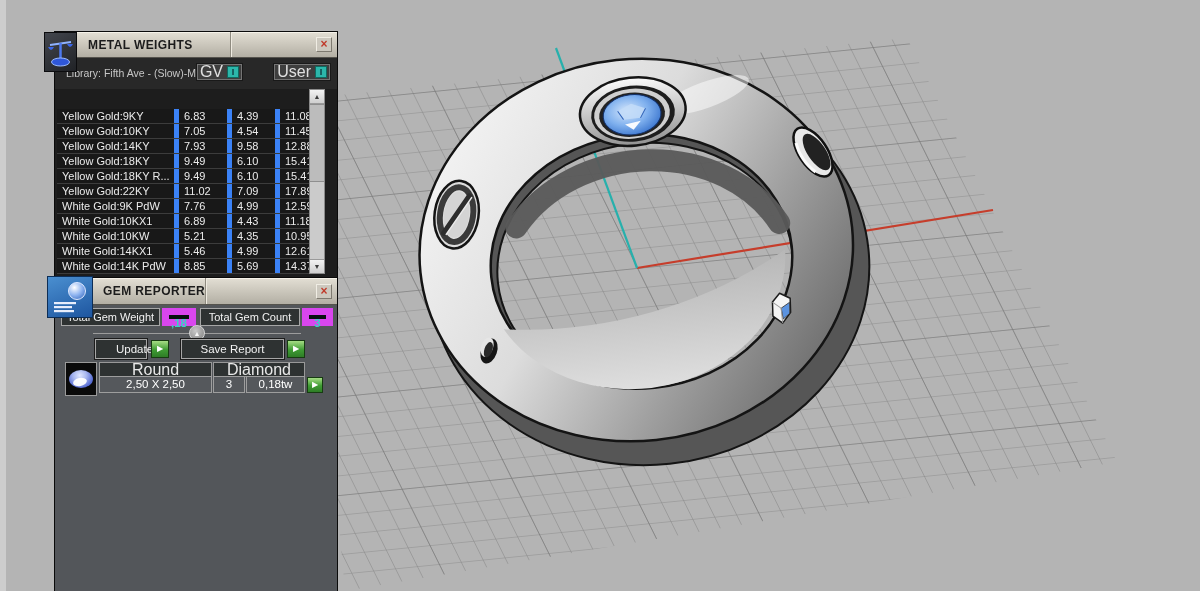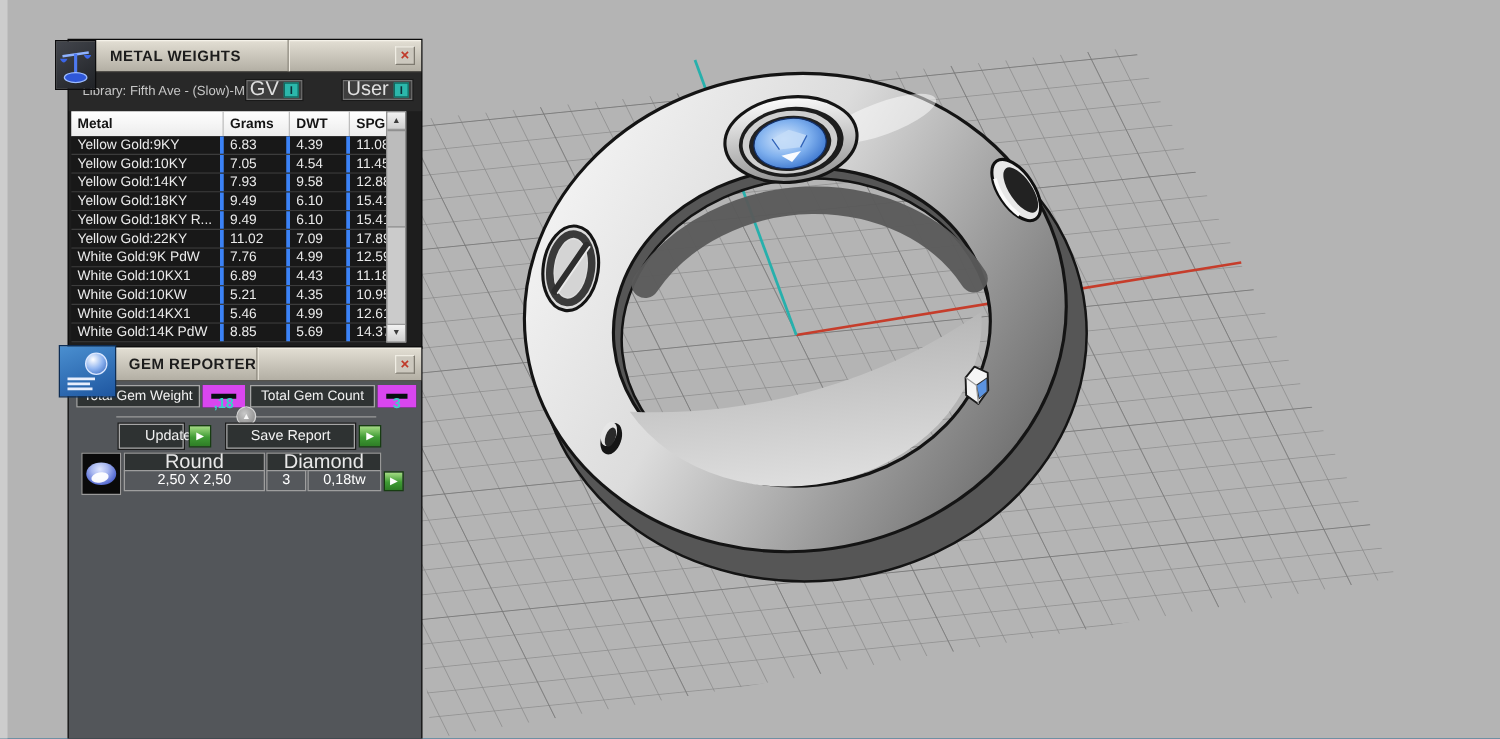--- a/index.html
+++ b/index.html
@@ -1,17 +1,17 @@
 <!DOCTYPE html>
 <html><head>
 <meta charset="utf-8">
 <style>
   html,body{margin:0;padding:0;background:#888;}
   .stage{position:relative;width:1200px;height:591px;overflow:hidden;
-         font-family:"Liberation Sans",sans-serif;background:#0369a1;}
+         font-family:"Liberation Sans",sans-serif;background:#a21caf;}
   .stage *{box-sizing:border-box;}
   svg.viewport{position:absolute;left:0;top:0;}
 
   
   .panel{position:absolute;z-index:10;box-shadow:0 0 0 1px #0a0a0a;}
   .panel-mw{left:55px;top:32px;width:282px;height:246px;background:#1d1d1d;}
   .panel-gr{left:55px;top:278px;width:282px;height:313px;background:#53565a;}
 
   .titlebar{position:absolute;left:0;right:0;top:0;height:26px;
     background:linear-gradient(180deg,#e3dfd4,#c6c2b7 60%,#b3afa4);
@@ -34,21 +34,21 @@
     color:#0d3038;font-size:9px;font-weight:bold;line-height:11px;text-align:center;}
   .toggle-gv{right:94px;} .toggle-user{right:6px;}
 
   .mtable-head{position:absolute;left:2px;top:57px;width:252px;height:20px;display:flex;
     background:linear-gradient(#ffffff,#ececec);}
   .mhcell{font-size:11px;font-weight:bold;color:#141414;line-height:20px;padding-left:5px;
     border-right:1px solid #bdbdbd;overflow:hidden;white-space:nowrap;}
   .mtable-body{position:absolute;left:2px;top:77px;width:252px;height:165px;overflow:hidden;}
   .mrow{display:flex;height:15px;background:#181818;border-bottom:1px solid #3c3c3c;}
   .mcell{font-size:11px;color:#ebebeb;line-height:14px;padding-left:5px;
-    border-right:3px solid #3b82f6;overflow:hidden;white-space:nowrap;}
+    border-right:5px solid #3b82f6;overflow:hidden;white-space:nowrap;}
   .c0{width:122px;} .c1{width:53px;} .c2{width:48px;} .c3{flex:1;border-right:none;}
 
   .mscroll{position:absolute;left:254px;top:57px;width:16px;height:185px;
     background:#cbcbcb;border:1px solid #8b8b8b;}
   .sarrow{position:absolute;left:0;right:0;height:14px;background:linear-gradient(#f2f2f2,#cfcfcf);
     color:#3c3c3c;font-size:7px;text-align:center;line-height:14px;}
   .sarrow.up{top:0;border-bottom:1px solid #9a9a9a;}
   .sarrow.down{bottom:0;border-top:1px solid #9a9a9a;}
   .sthumb{position:absolute;left:0;right:0;top:14px;height:78px;background:#bcbcbc;
     border-top:1px solid #8f8f8f;border-bottom:1px solid #8f8f8f;}
@@ -194,26 +194,20 @@
       <span class="lib-label">Library: Fifth Ave - (Slow)-Metal</span>
       <span class="toggle toggle-gv">
         <span class="tg-label">GV</span>
         <span class="tealbox">I</span>
       </span>
       <span class="toggle toggle-user">
         <span class="tg-label">User</span>
         <span class="tealbox">I</span>
       </span>
     </div>
-    <div class="mtable-head">
-      <div class="mhcell c0">Metal</div>
-      <div class="mhcell c1">Grams</div>
-      <div class="mhcell c2">DWT</div>
-      <div class="mhcell c3">SPG</div>
-    </div>
     <div class="mtable-body">
         <div class="mrow">
           <div class="mcell c0">Yellow Gold:9KY</div>
           <div class="mcell c1">6.83</div>
           <div class="mcell c2">4.39</div>
           <div class="mcell c3">11.08</div>
         </div>
         <div class="mrow">
           <div class="mcell c0">Yellow Gold:10KY</div>
           <div class="mcell c1">7.05</div>

